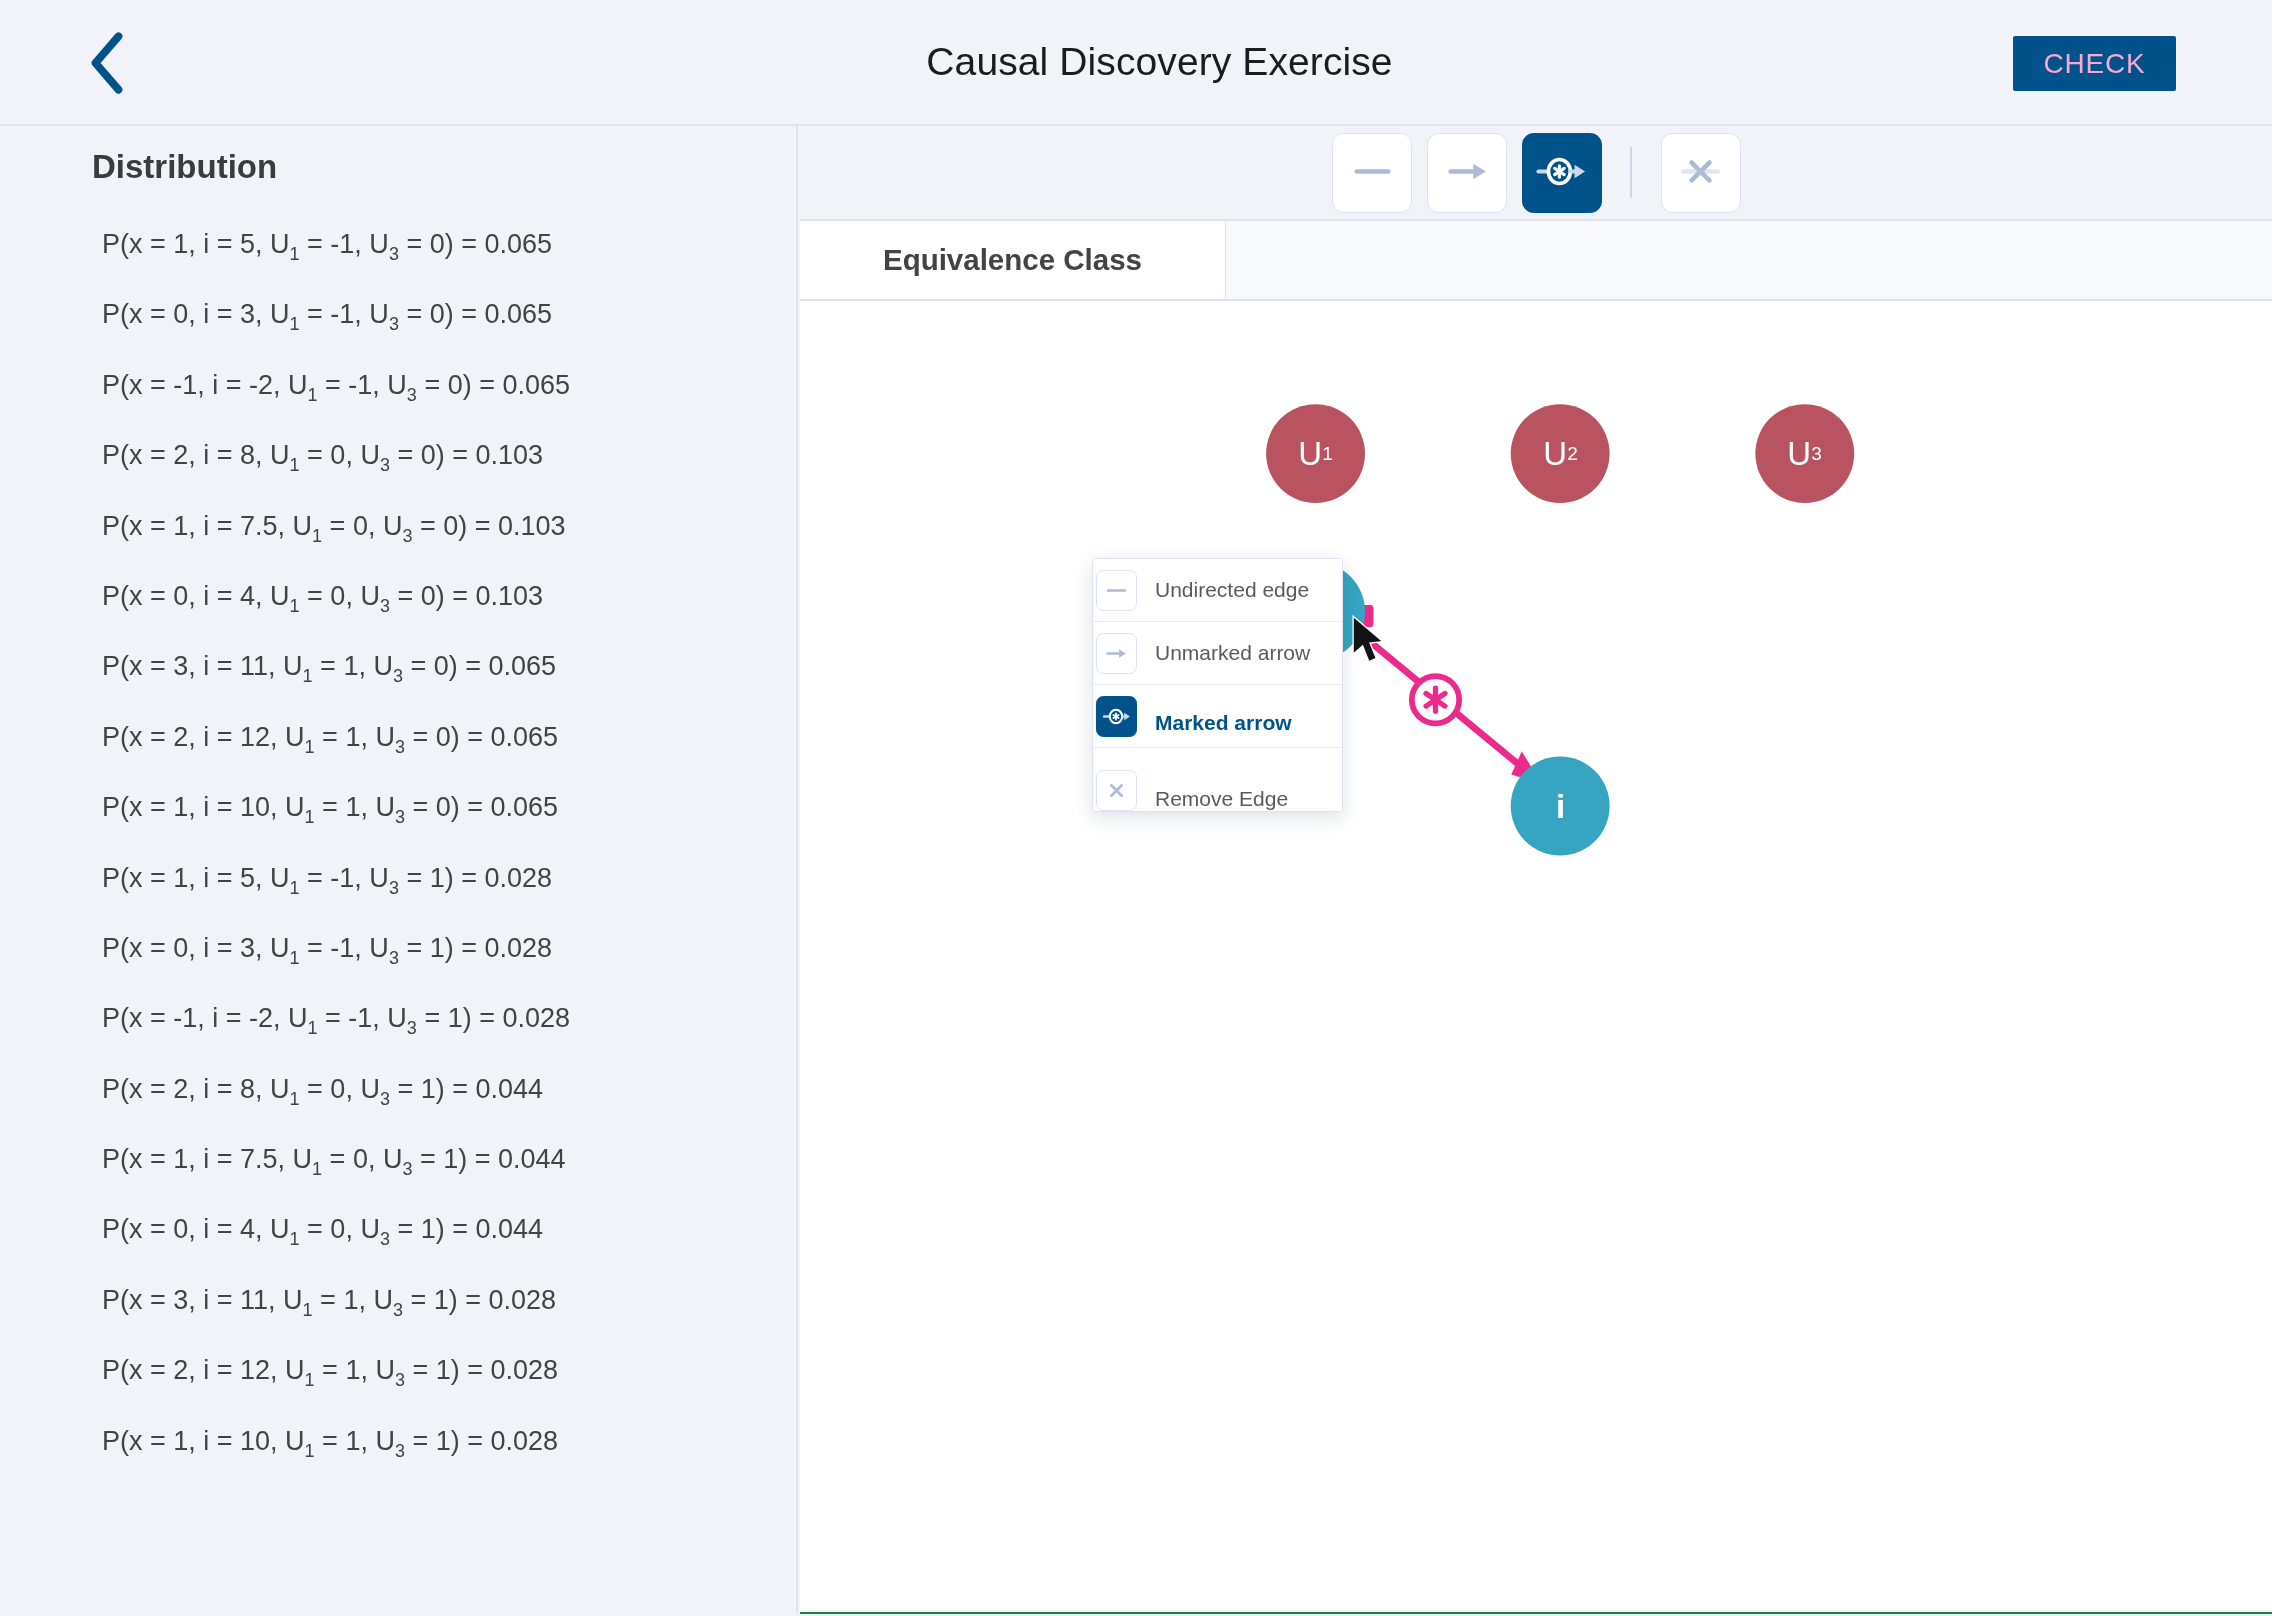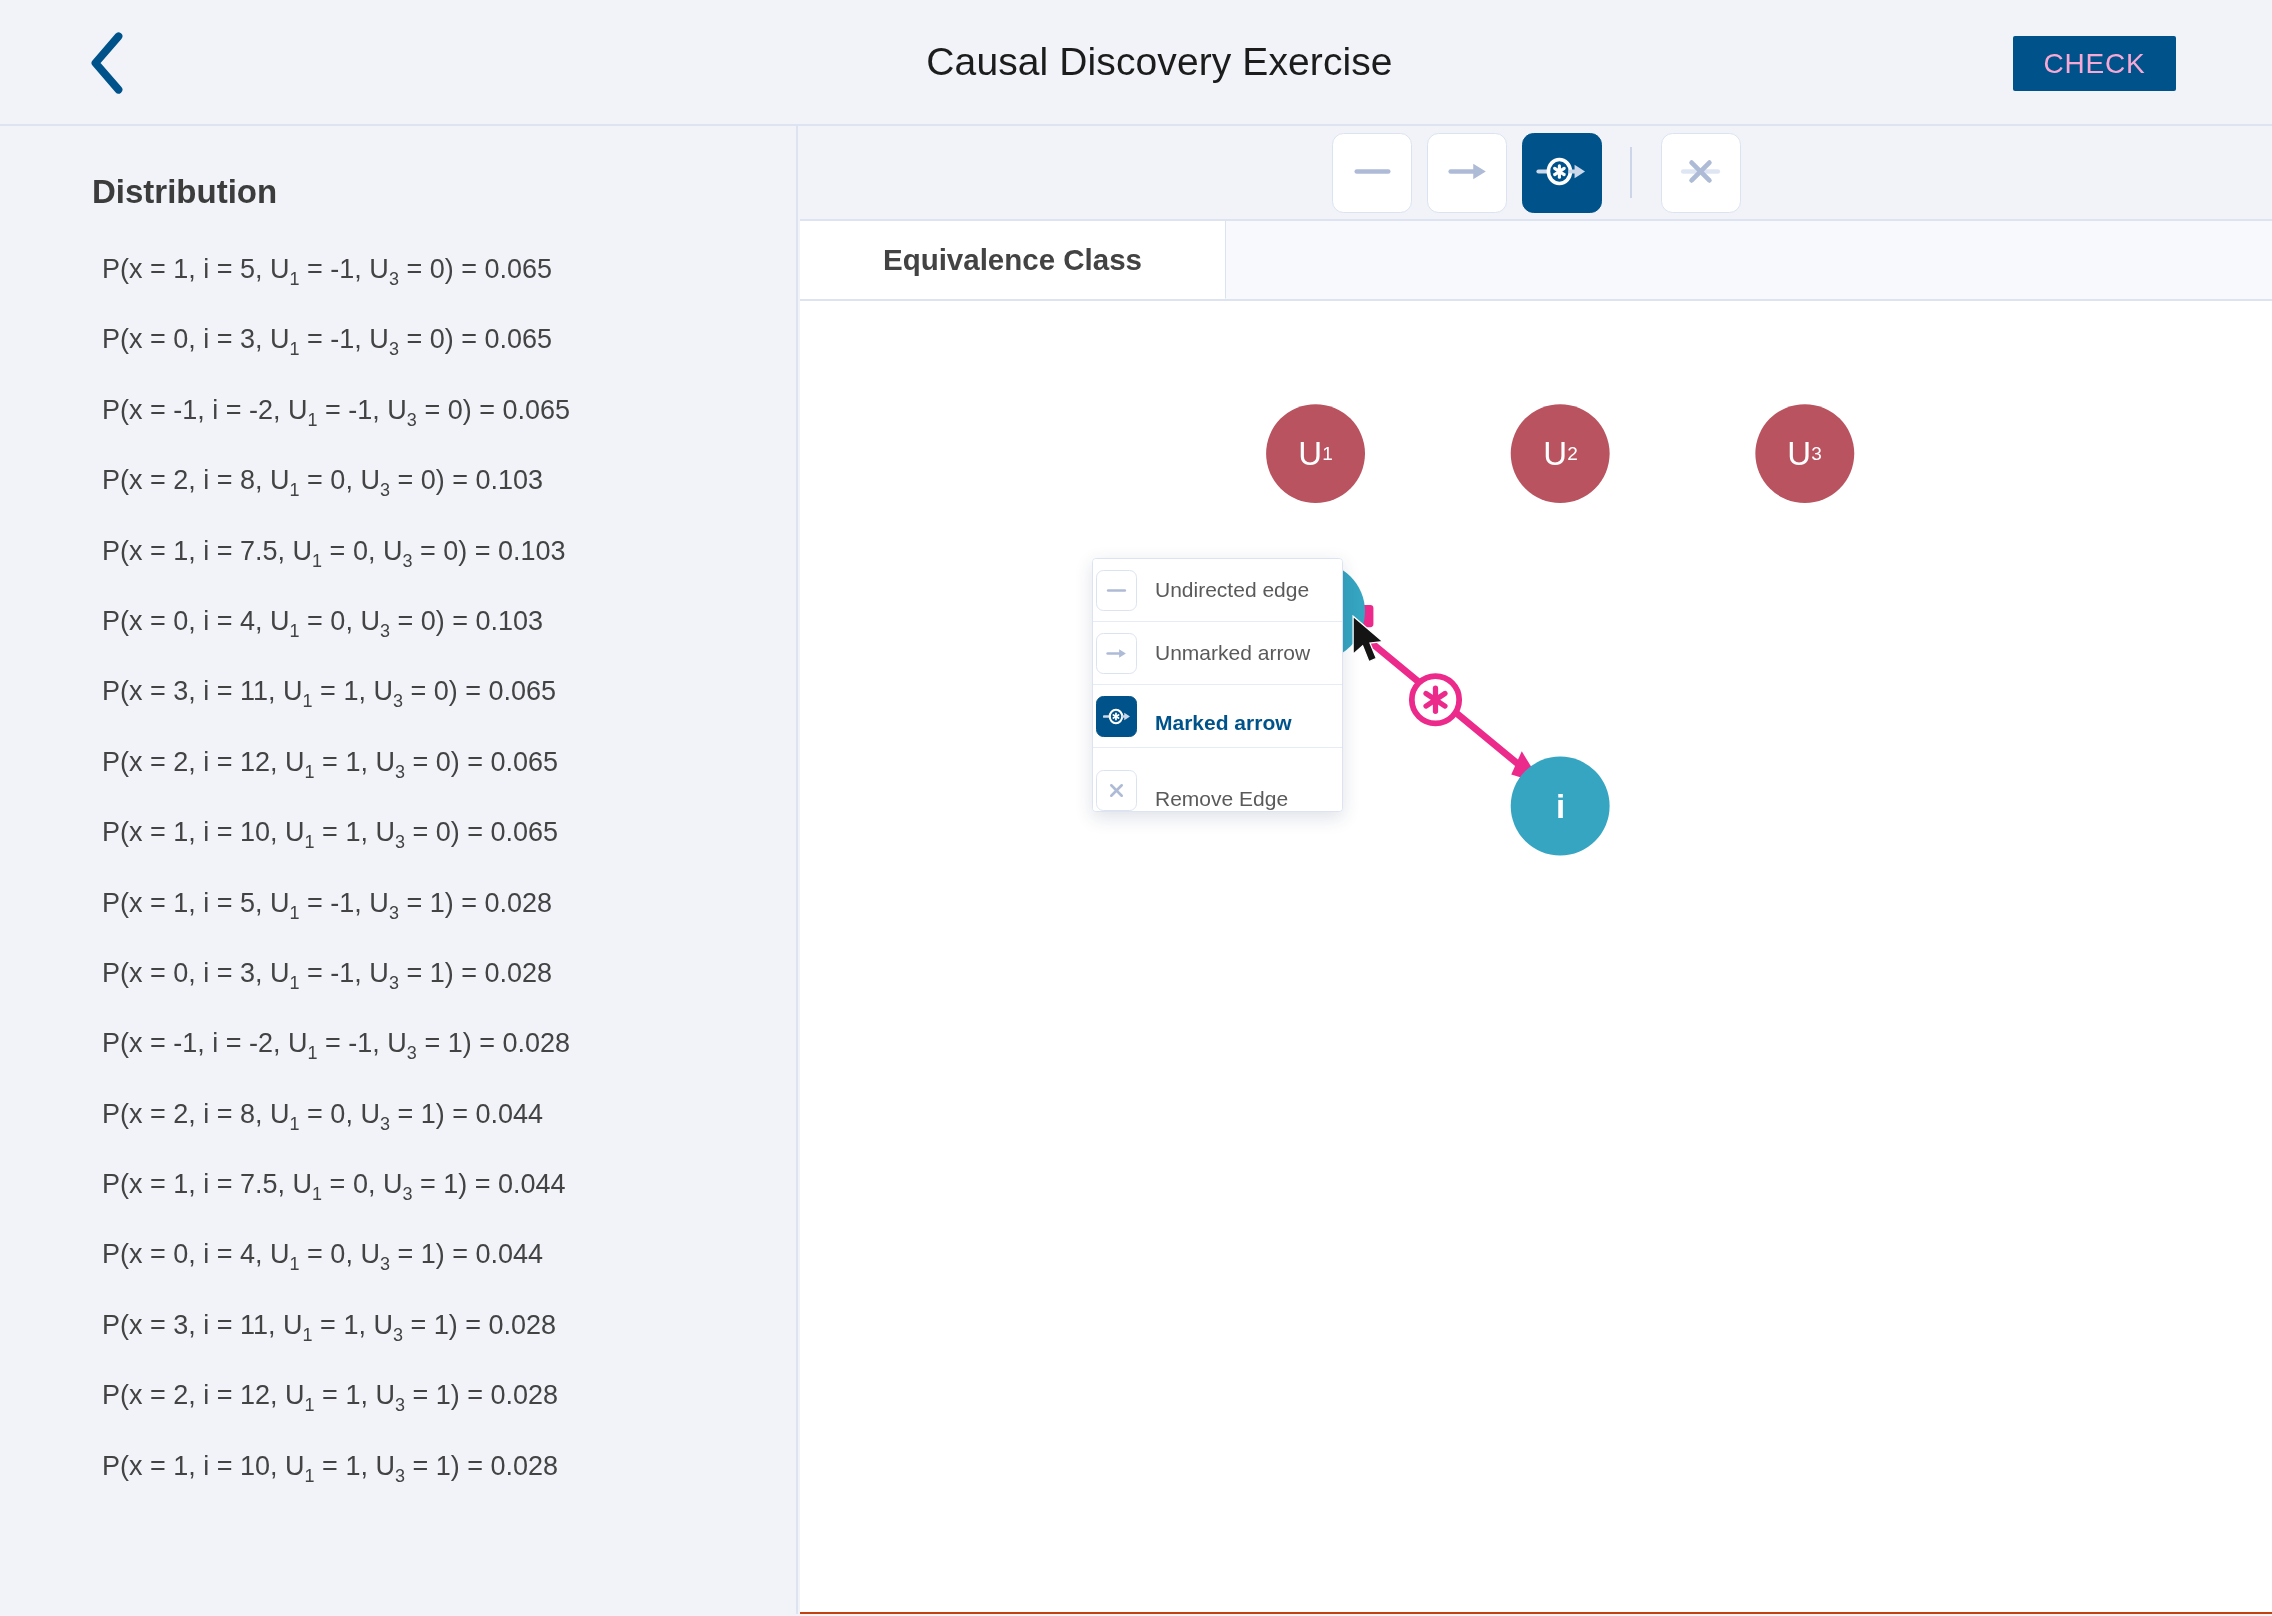--- a/index.html
+++ b/index.html
@@ -44,41 +44,41 @@
 
   
   #body { position: relative; width: 2273px; height: 1488px; }
 
   
   #sidebar {
     position: absolute; left: 0; top: 0;
     width: 798px; height: 1488px;
     background: #f1f3f8;
     border-right: 2.1px solid #dde3f0;
-    padding: 47px 0 0 92px;
+    padding: 22px 0 0 92px;
     overflow: hidden;
   }
   #dist-title {
     font-size: 33px; font-weight: bold; color: #3c3c3c;
     margin-bottom: 45px;
   }
   .dist-row {
     font-size: 27px; color: #434343;
     line-height: 1.0;
     margin-bottom: 38px;
     white-space: nowrap;
     margin-left: 10px;
   }
   .dist-row sub { font-size: 18px; vertical-align: -7.4px; }
 
   
   #rightpane {
     position: absolute; left: 800px; top: 0;
     width: 1473px; height: 1488px;
-    background: #c2410c;
+    background: #15803d;
   }
 
   
   #toolbar {
     position: relative;
     width: 1473px; height: 95px;
     background: #f1f3f8;
     border-bottom: 2.1px solid #dde3f0;
     display: flex; align-items: center; justify-content: center;
     gap: 14.7px;

